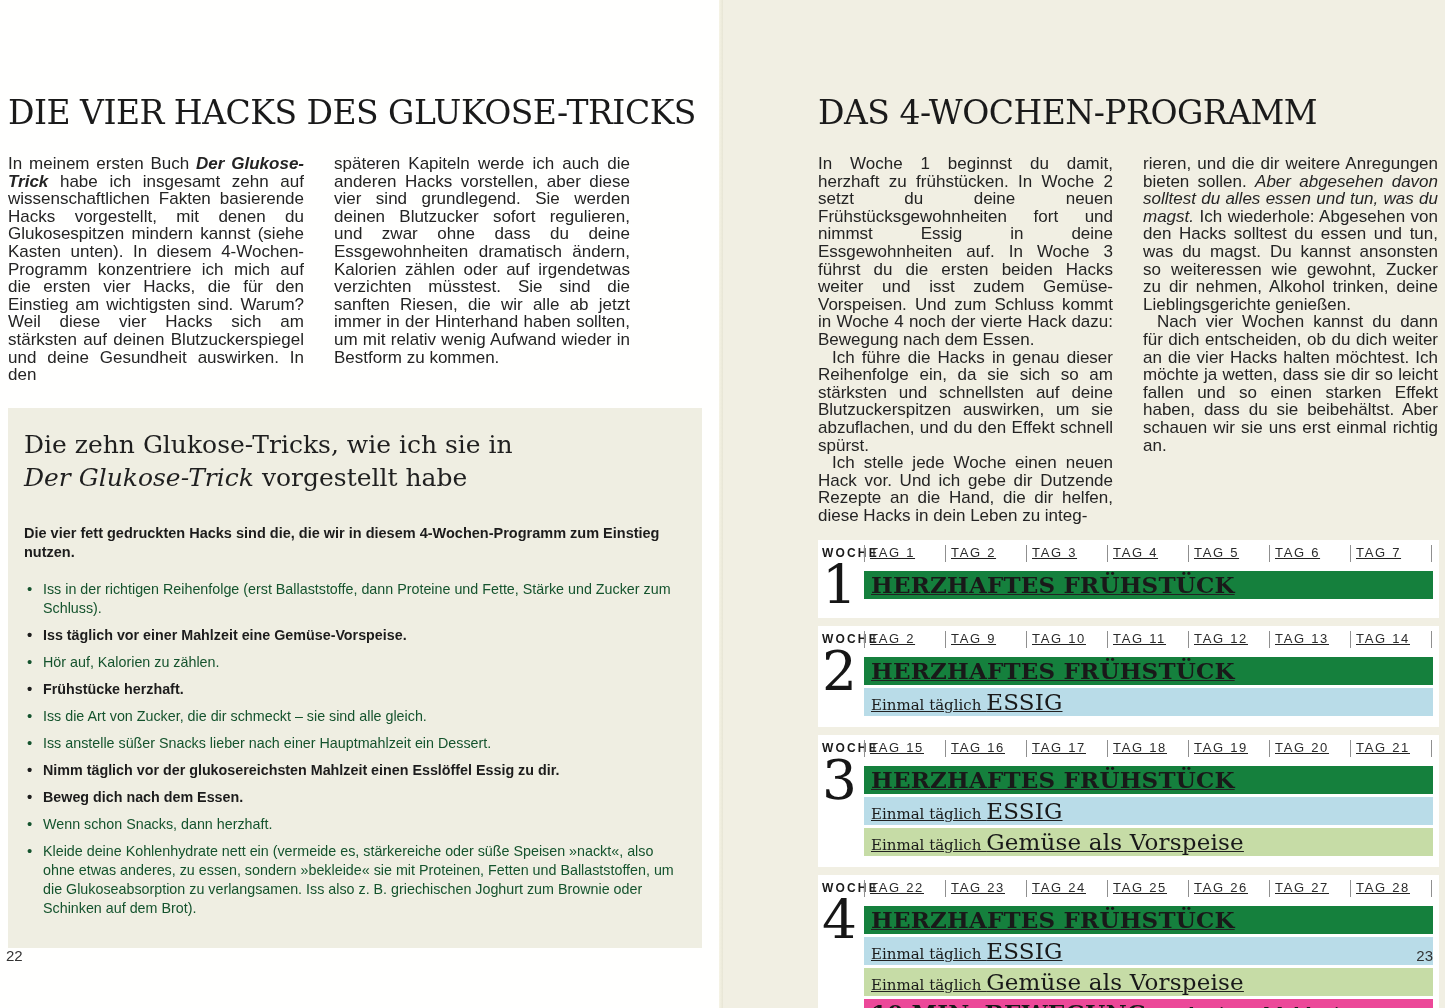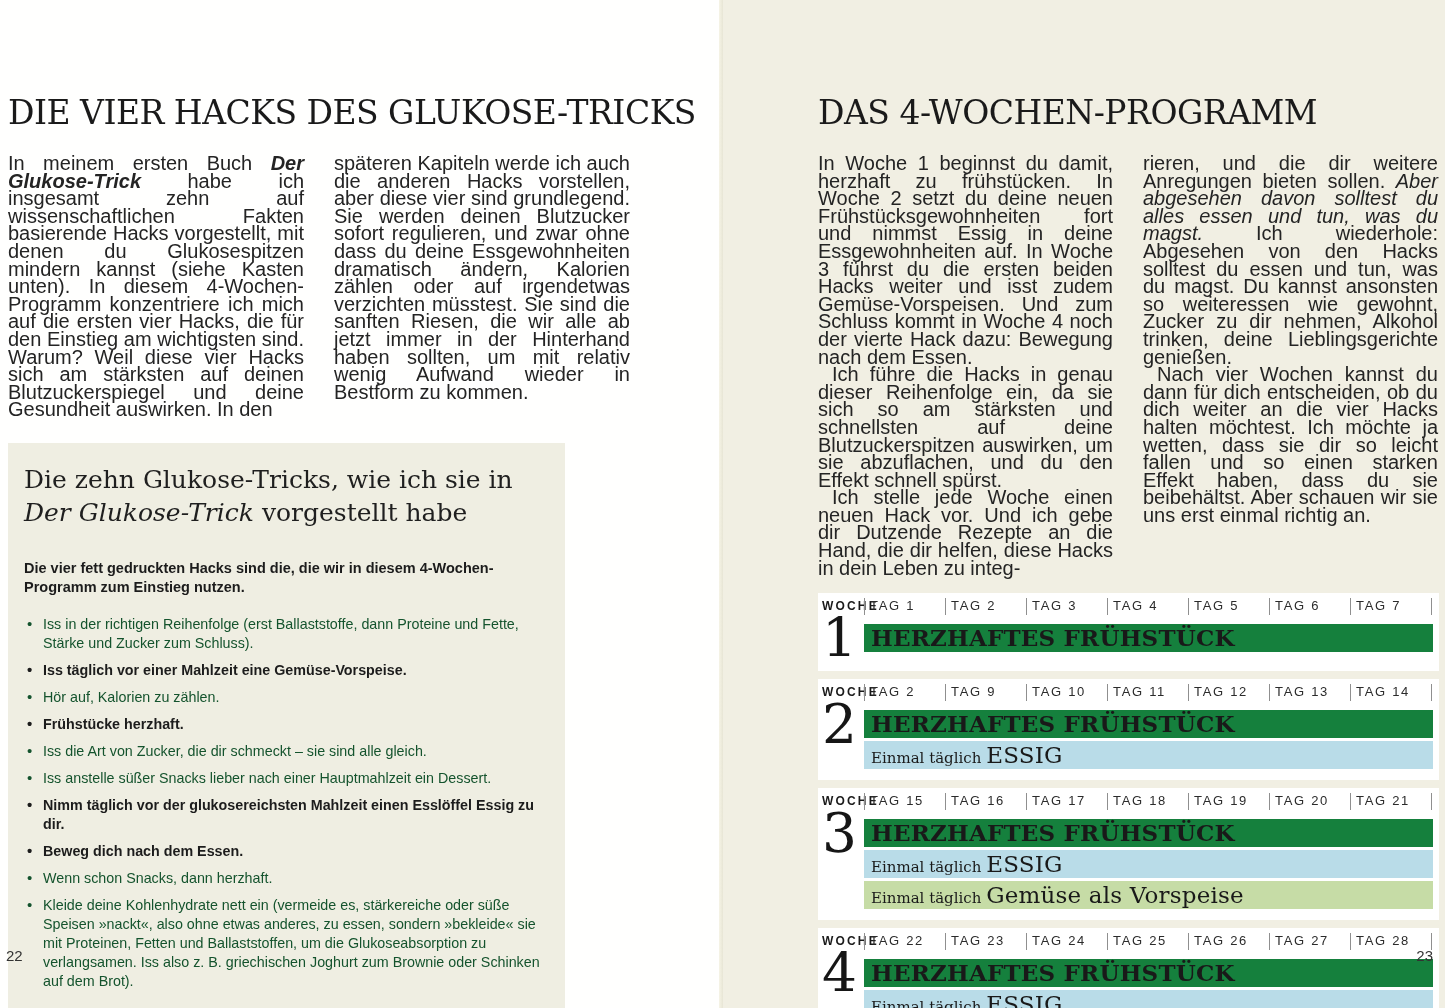--- a/index.html
+++ b/index.html
@@ -13,30 +13,30 @@
             background:linear-gradient(to right,#f6f4e6,#e7e5d5); }
   .page-right { left:723px; width:722px; background:#f1efe3; padding:0 7px 0 95px; }
 
   .content-left { position:absolute; left:8px; top:0; width:622px; }
 
   h1.page-title { font-family:"DejaVu Serif", serif; font-weight:500; color:#1a1a1a;
        font-size:33px; line-height:36px; letter-spacing:-0.5px; white-space:nowrap;
        margin-top:95px; }
 
   .cols { display:flex; gap:30px; margin-top:24px; }
-  .bodycol { width:296px; font-size:20px; line-height:17.6px; text-align:justify; color:#242424; }
+  .bodycol { width:296px; font-size:17px; line-height:17.6px; text-align:justify; color:#242424; }
   .bodycol p { margin:0; }
   .bodycol p.ind { text-indent:14px; }
   .bodycol em { font-style:italic; }
   em.btitle { font-style:italic; font-weight:600; }
   .cols-left { min-height:192px; }
   .cols-right { min-height:270px; }
 
   
-  .info-box { margin-top:24px; width:557px; background:#efeee2; padding:20px 18px 22px 16px; }
+  .info-box { margin-top:24px; width:694px; background:#efeee2; padding:20px 18px 22px 16px; }
   .box-heading { font-family:"DejaVu Serif", serif; font-weight:400; color:#1f1f1f;
                  font-size:25px; line-height:33px; letter-spacing:0; }
   .box-heading em { font-style:italic; }
   .box-lead { font-weight:700; font-size:14.5px; line-height:19.5px; margin-top:30px; color:#1c1c1c; }
   .box-list { list-style:none; margin-top:17px; }
   .box-list li { position:relative; padding-left:19px; margin-bottom:8px;
                  font-size:14.3px; line-height:19px; color:#14532d; }
   .box-list li::before { content:"\2022"; position:absolute; left:3px; top:-1px; font-size:15px; }
   .box-list li.bold { font-weight:700; color:#1c1c1c; }
 
@@ -44,21 +44,21 @@
   .page-num.pn-left { left:6px; }
   .page-num.pn-right { right:12px; }
 
   
   .program { margin-top:16px; width:621px; }
   .week-card { display:flex; background:#ffffff; width:621px; margin-bottom:8px;
                padding:5px 6px 8px 2px; }
   .week-id { width:44px; flex-shrink:0; }
   .week-label { font-size:12px; font-weight:700; letter-spacing:0.18em; color:#1a1a1a; margin:1px 0 0 2px; }
   .week-num { font-family:"DejaVu Serif", serif; font-size:55px; line-height:50px; color:#161616; margin-left:2px; }
-  .week-grid { flex:1; }
+  .week-grid { flex:1;text-decoration:underline; }
 
   .day-row { display:flex; height:22px; margin-bottom:4px; position:relative; }
   .day { width:81px; height:17px; line-height:15px; font-size:13px; letter-spacing:0.13em;
          color:#2b2b2b; border-left:1px solid #8f8f8f; padding-left:5px; white-space:nowrap; }
   .end-tick { width:0; height:17px; border-left:1px solid #8f8f8f; }
 
   .bar { height:28px; line-height:28px; margin-bottom:3px; padding-left:7px;
          font-family:"DejaVu Serif", serif; color:#191919; white-space:nowrap; overflow:hidden; }
   .bar-lead { font-size:15px; }
   .bar-main { font-size:23px; letter-spacing:0.2px; }

